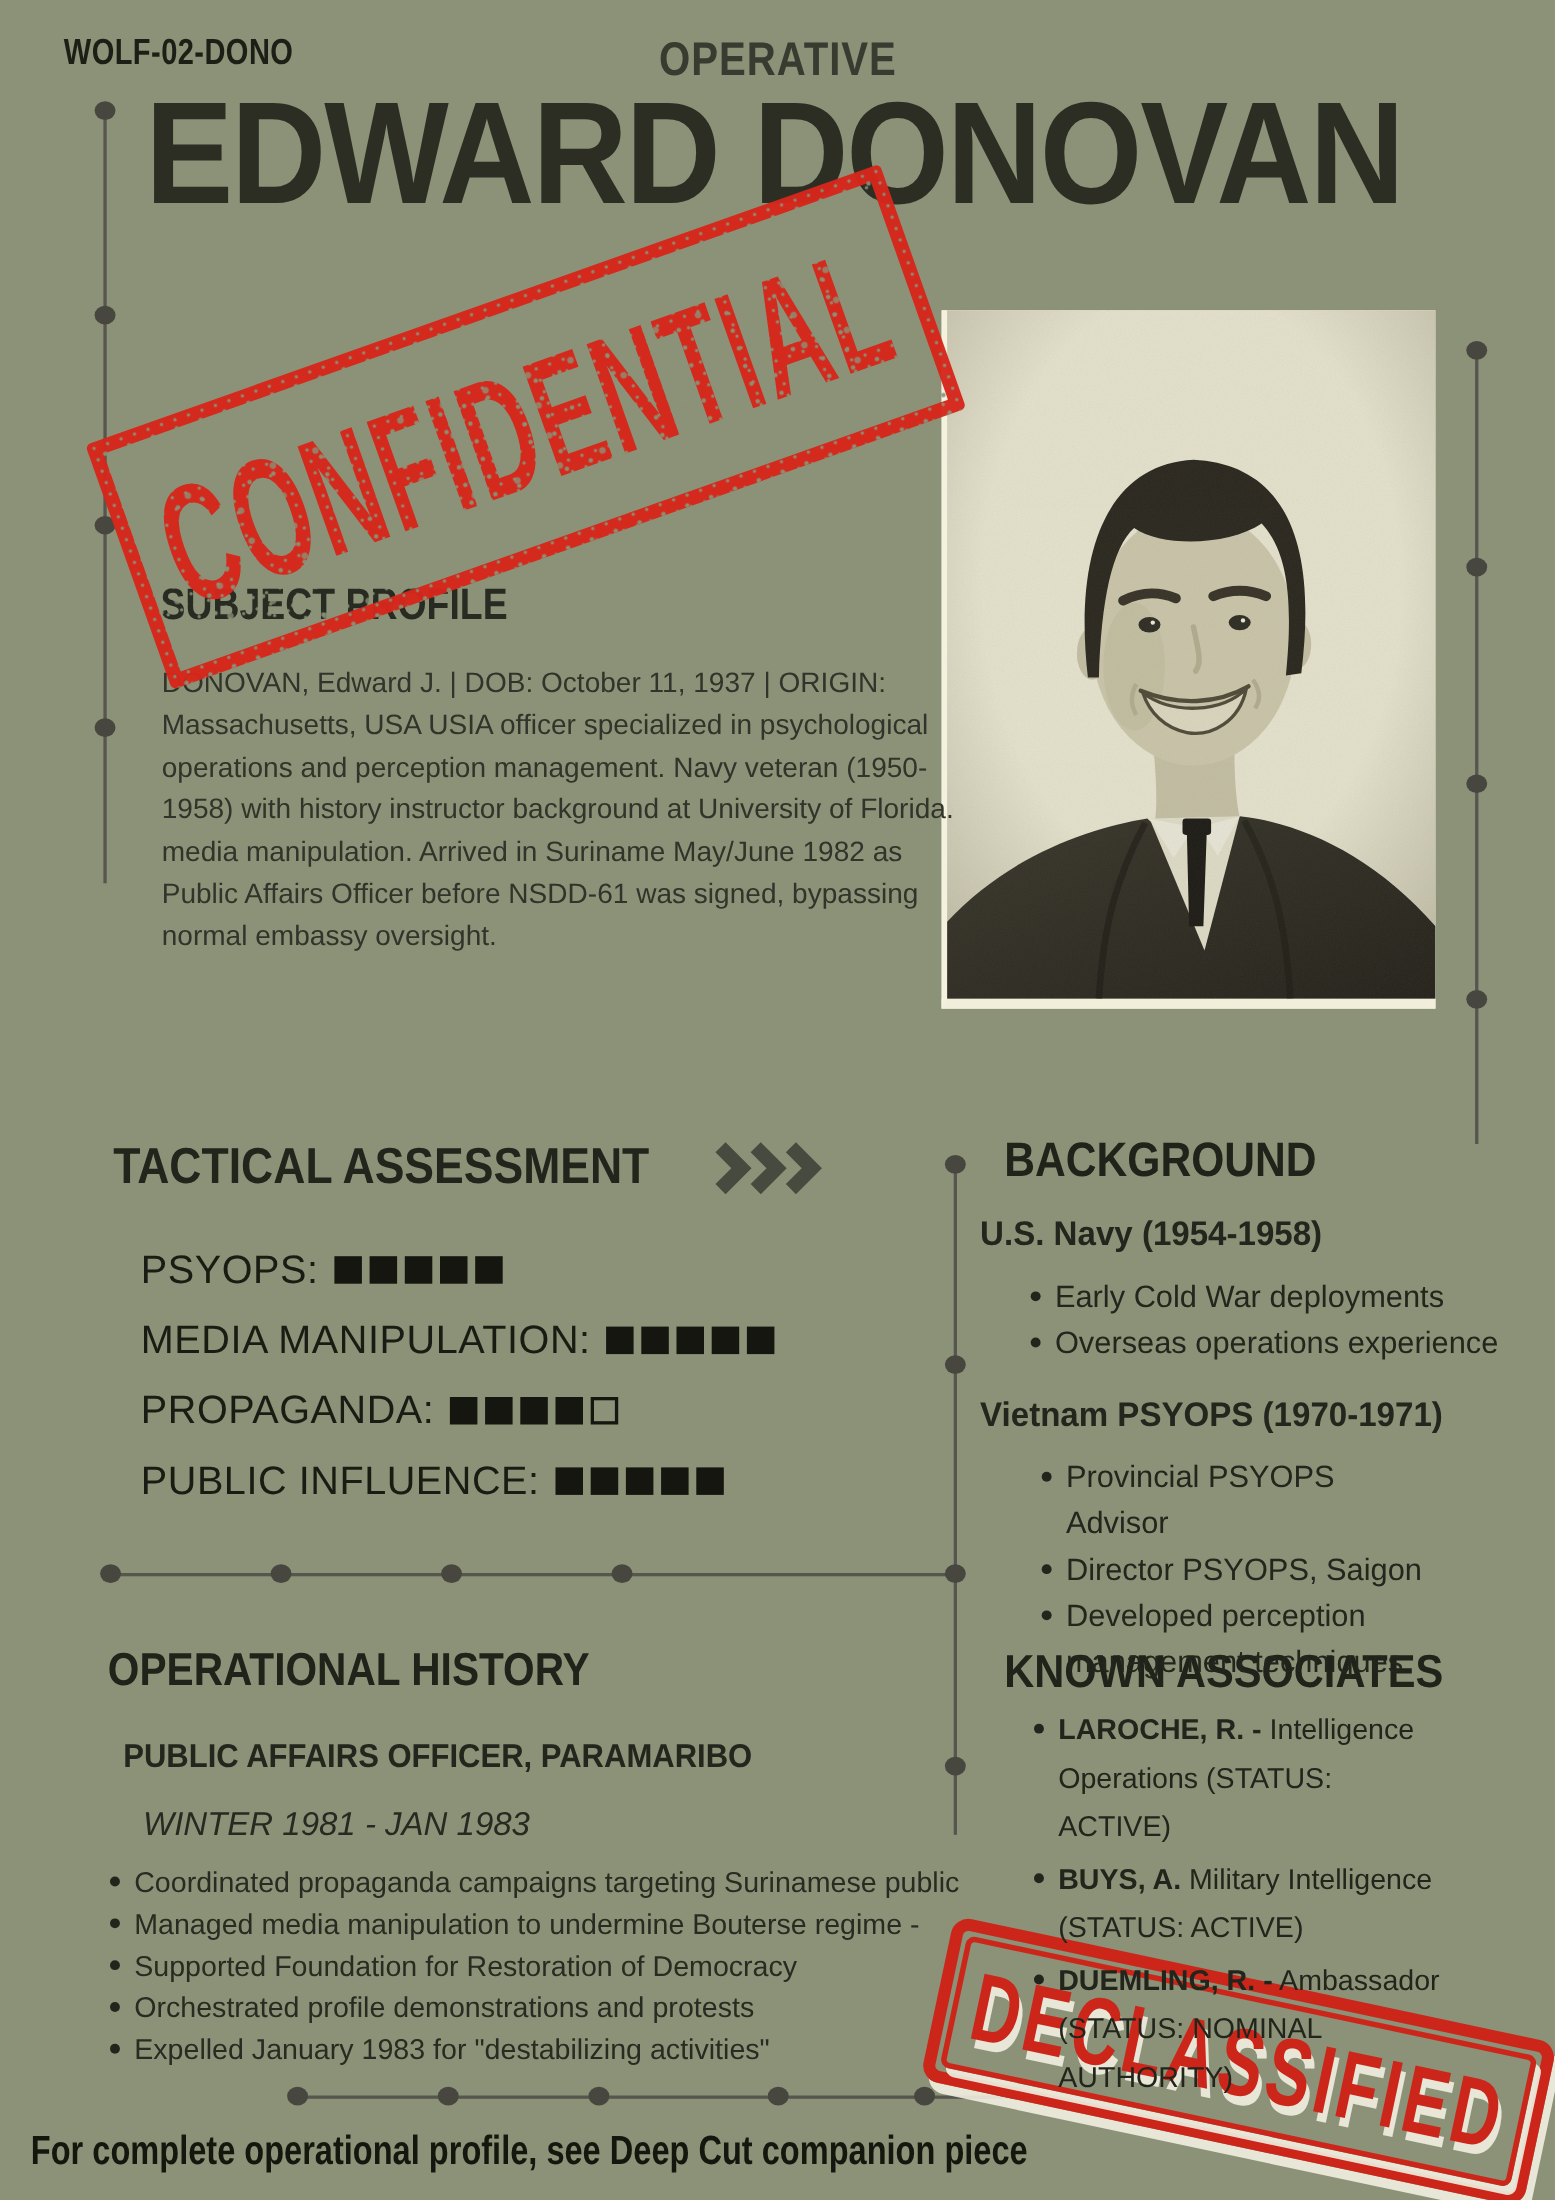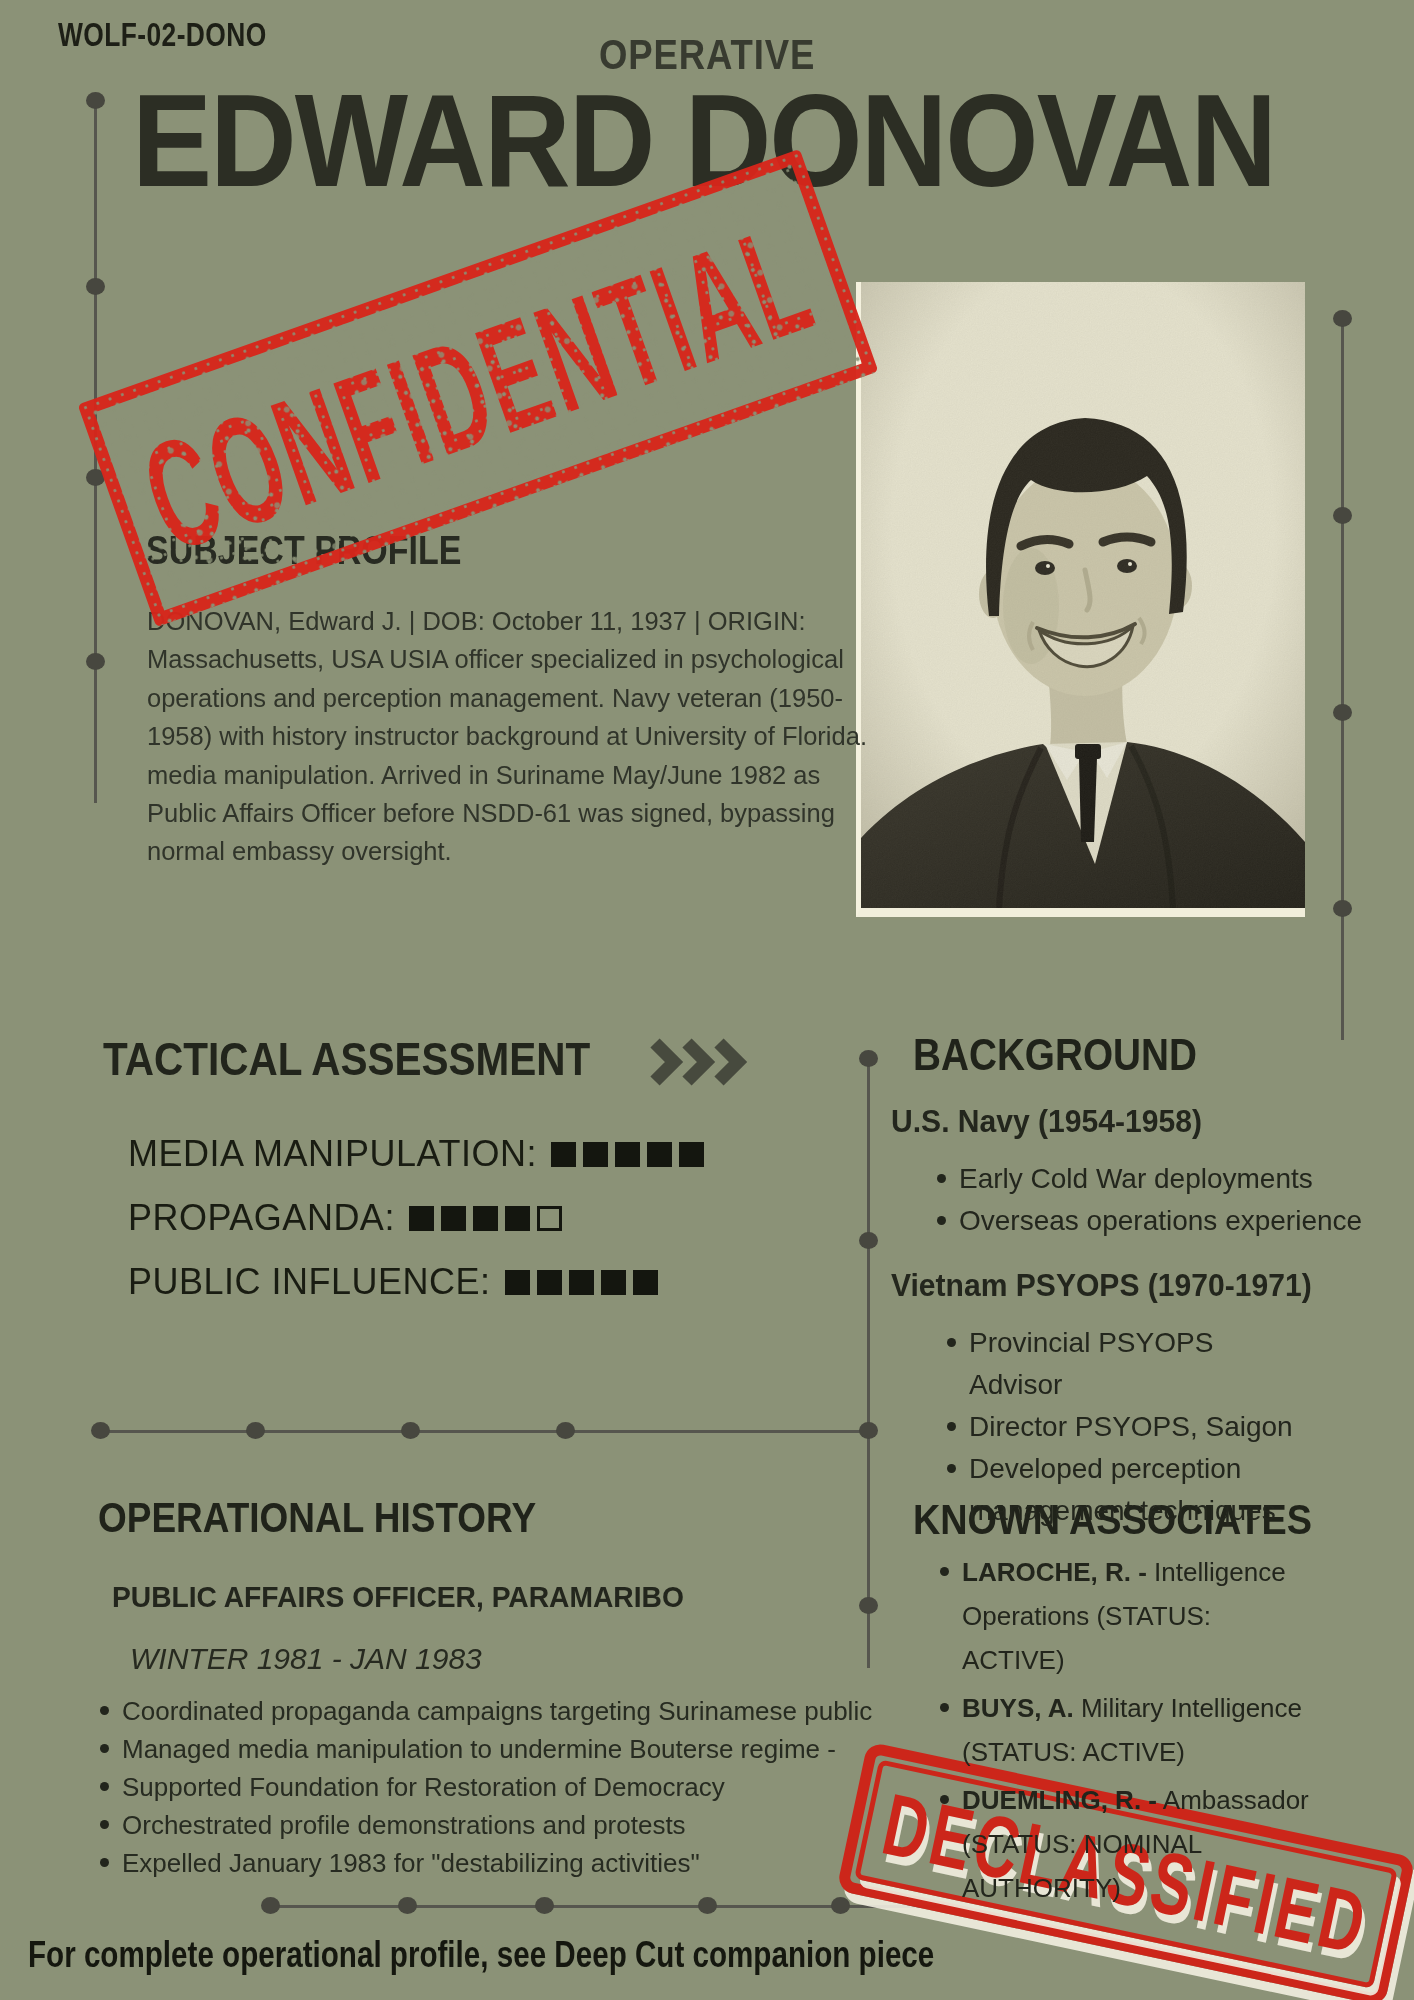--- a/index.html
+++ b/index.html
@@ -11,21 +11,21 @@
   }
   
   .abs{position:absolute;}
   .cnd{display:inline-block;transform-origin:0 50%;white-space:nowrap;}
   .sx80{transform:scaleX(.80);}
   .sx85{transform:scaleX(.85);}
   .sx88{transform:scaleX(.88);}
   .sx90{transform:scaleX(.90);}
   .sx94{transform:scaleX(.94);}
   
-  .code{left:58px;top:16px;font-size:33px;font-weight:700;letter-spacing:.5px;color:#1d1f16;}
+  .code{left:58px;top:28px;font-size:33px;font-weight:700;letter-spacing:.5px;color:#1d1f16;}
   .kicker-wrap{left:0;top:30px;width:1414px;text-align:center;}
   .kicker{font-size:43px;font-weight:700;color:#383b30;letter-spacing:1px;transform-origin:50% 50%;transform:scaleX(.85);}
   .title{
     left:132px;top:70px;font-size:120px;font-weight:700;line-height:1.06;
     letter-spacing:-2px;color:#2c2e24;transform-origin:0 0;transform:scale(1,1.1);
     white-space:nowrap;z-index:2;
   }
   
   .vline,.hline{background:#56564e;z-index:1;}
   .vline{width:3px;}
@@ -215,20 +215,28 @@
   <div class="abs h-sub tact-h"><span class="cnd sx88">TACTICAL ASSESSMENT</span></div>
   <div class="abs chev">
     <svg width="100" height="48" viewBox="0 0 100 48">
       <polyline points="5,5 24,24 5,43" fill="none" stroke="#474a3e" stroke-width="13"></polyline>
       <polyline points="37,5 56,24 37,43" fill="none" stroke="#474a3e" stroke-width="13"></polyline>
       <polyline points="69,5 88,24 69,43" fill="none" stroke="#474a3e" stroke-width="13"></polyline>
     </svg>
   </div>
   <div class="abs ratings" id="ratings">
       <div class="rating-row">
+        <span class="rating-label">PSYOPS:</span>
+        <span class="sq"></span>
+        <span class="sq"></span>
+        <span class="sq"></span>
+        <span class="sq"></span>
+        <span class="sq"></span>
+      </div>
+      <div class="rating-row">
         <span class="rating-label">MEDIA MANIPULATION:</span>
         <span class="sq"></span>
         <span class="sq"></span>
         <span class="sq"></span>
         <span class="sq"></span>
         <span class="sq"></span>
       </div>
       <div class="rating-row">
         <span class="rating-label">PROPAGANDA:</span>
         <span class="sq"></span>

